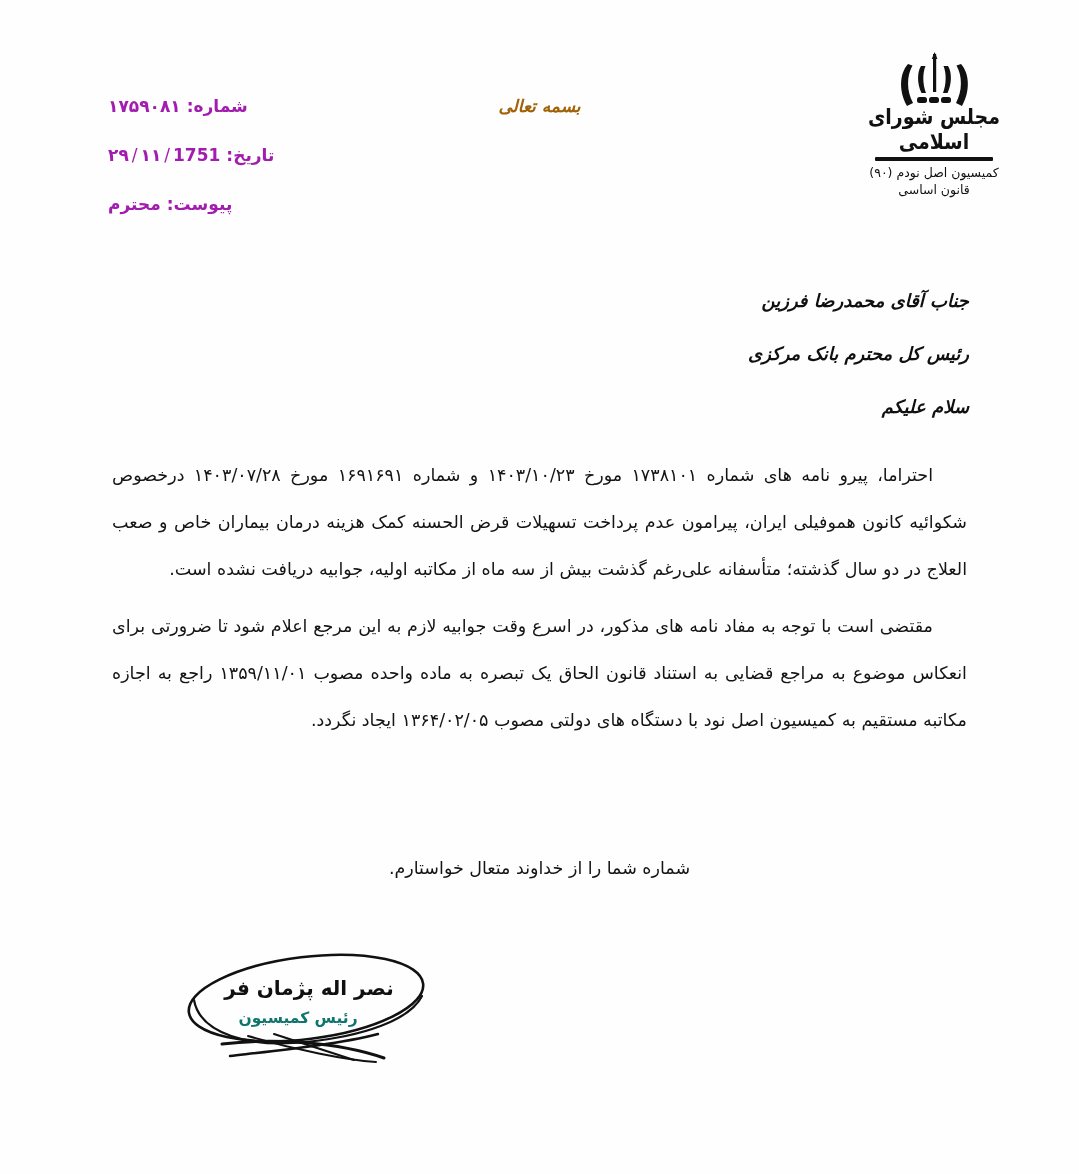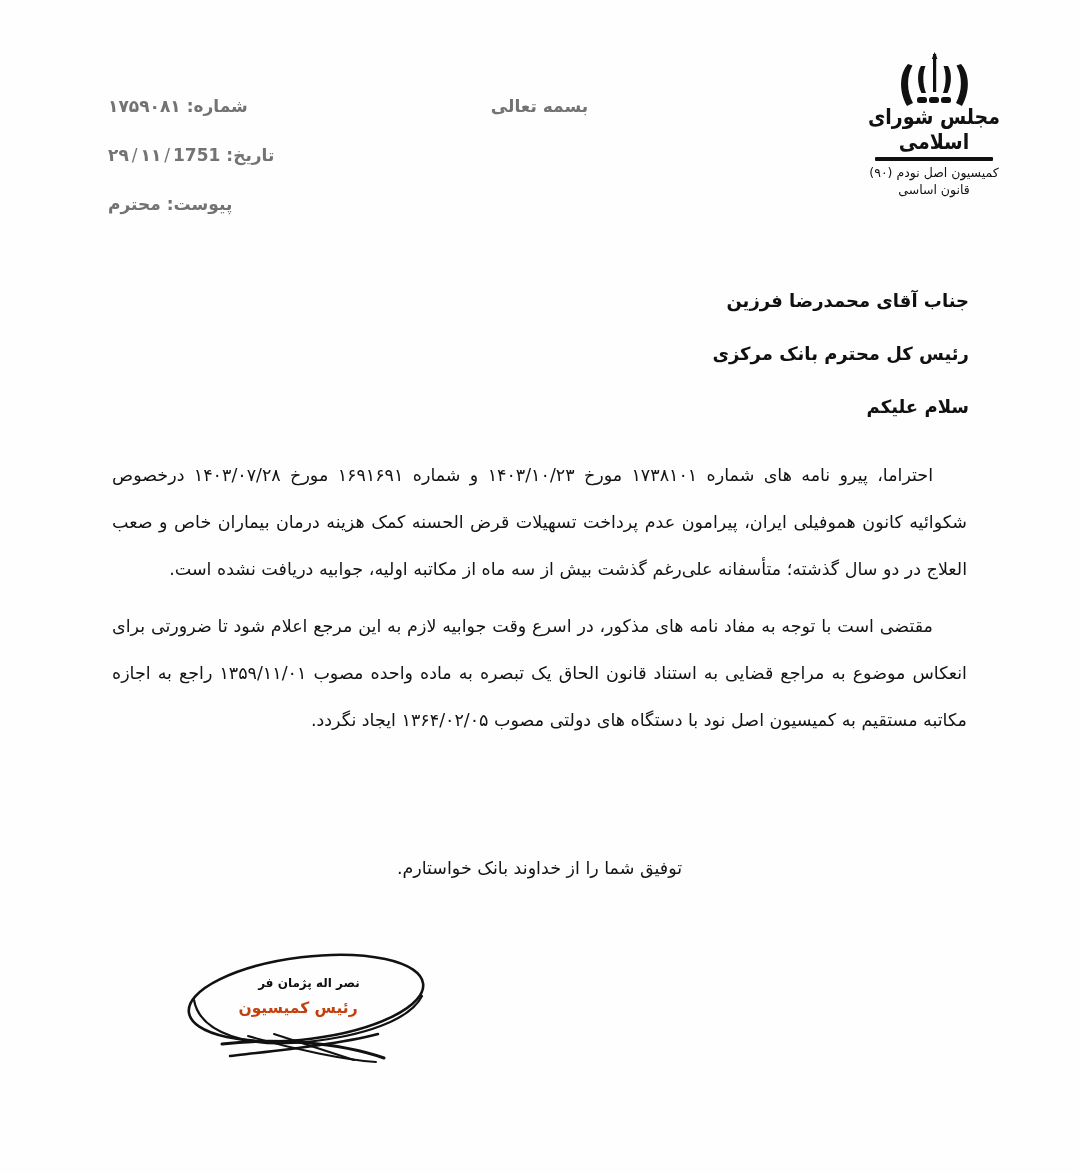--- a/index.html
+++ b/index.html
@@ -59,52 +59,54 @@
 
   
   .basmalah {
     position: absolute;
     top: 96px;
     left: 0;
     right: 0;
     text-align: center;
     font-size: 17px;
     font-weight: bold;
-    color: #737373;
+    color: #a16207;
     letter-spacing: 1px;
+    font-style: italic;
   }
 
   
   .meta-block {
     position: absolute;
     top: 96px;
     left: 108px;
     width: 300px;
     direction: rtl;
     text-align: left;
   }
   .meta-row {
     font-size: 17px;
     font-weight: bold;
-    color: #737373;
+    color: #a21caf;
     margin-bottom: 29px;
     white-space: nowrap;
     letter-spacing: 0.4px;
   }
   .meta-label { margin-left: 6px; }
   .meta-value { letter-spacing: 1.2px; }
   .date-sep { padding: 0 3px; font-weight: normal; }
 
   
   .addressee {
     position: absolute;
     top: 290px;
     right: 110px;
     width: 460px;
     direction: rtl;
+    font-style: italic;
   }
   .addressee-line {
     font-size: 18px;
     font-weight: bold;
     color: #101010;
     margin-bottom: 32px;
     letter-spacing: 0.3px;
   }
   .addressee-line.salutation { margin-bottom: 12px; }
 
@@ -154,30 +156,30 @@
     pointer-events: none;
   }
   .sig-names {
     position: absolute;
     top: 38px;
     left: 0;
     right: 0;
     text-align: center;
   }
   .sig-name {
-    font-size: 12px;
+    font-size: 20px;
     font-weight: bold;
     color: #101010;
     letter-spacing: 0.2px;
   }
   .sig-title {
     margin-top: 9px;
     font-size: 15.5px;
     font-weight: bold;
-    color: #c2410c;
+    color: #0f766e;
     margin-right: 22px;
   }
 </style>
 </head>
 <body>
 
 <div class="page">
 
   <div class="letterhead">
     <span>
@@ -230,21 +232,21 @@
     <div class="addressee-line">رئیس کل محترم بانک مرکزی</div>
     <div class="addressee-line salutation">سلام علیکم</div>
   </div>
 
   <div class="body-text">
     <p class="para"><span class="indent"></span><span>احتراما، پیرو نامه های شماره ۱۷۳۸۱۰۱ مورخ ۱۴۰۳/۱۰/۲۳ و شماره ۱۶۹۱۶۹۱ مورخ ۱۴۰۳/۰۷/۲۸ درخصوص شکوائیه کانون هموفیلی ایران، پیرامون عدم پرداخت تسهیلات قرض الحسنه کمک هزینه درمان بیماران خاص و صعب العلاج در دو سال گذشته؛ متأسفانه علی‌رغم گذشت بیش از سه ماه از مکاتبه اولیه، جوابیه دریافت نشده است.</span></p>
     <p class="para"><span class="indent"></span><span>مقتضی است با توجه به مفاد نامه های مذکور، در اسرع وقت جوابیه لازم به این مرجع اعلام شود تا ضرورتی برای انعکاس موضوع به مراجع قضایی به استناد قانون الحاق یک تبصره به ماده واحده مصوب ۱۳۵۹/۱۱/۰۱ راجع به اجازه مکاتبه مستقیم به کمیسیون اصل نود با دستگاه های دولتی مصوب ۱۳۶۴/۰۲/۰۵ ایجاد نگردد.</span></p>
   </div>
 
   <div class="closing">
-    <span>توفیق شما را از خداوند بانک خواستارم.</span>
+    <span>شماره شما را از خداوند متعال خواستارم.</span>
   </div>
 
   <div class="signature">
     <span>
       <svg class="sig-scribble" width="262" height="140" viewBox="0 0 262 140" aria-hidden="true">
         <g fill="none" stroke="#111" stroke-linecap="round">
 
           <ellipse cx="128" cy="60" rx="118" ry="41" stroke-width="2.6" transform="rotate(-7 128 60)"></ellipse>
 
           <path d="M16 62 C22 96 72 110 128 104 C186 98 232 82 244 58" stroke-width="2.2"></path>

